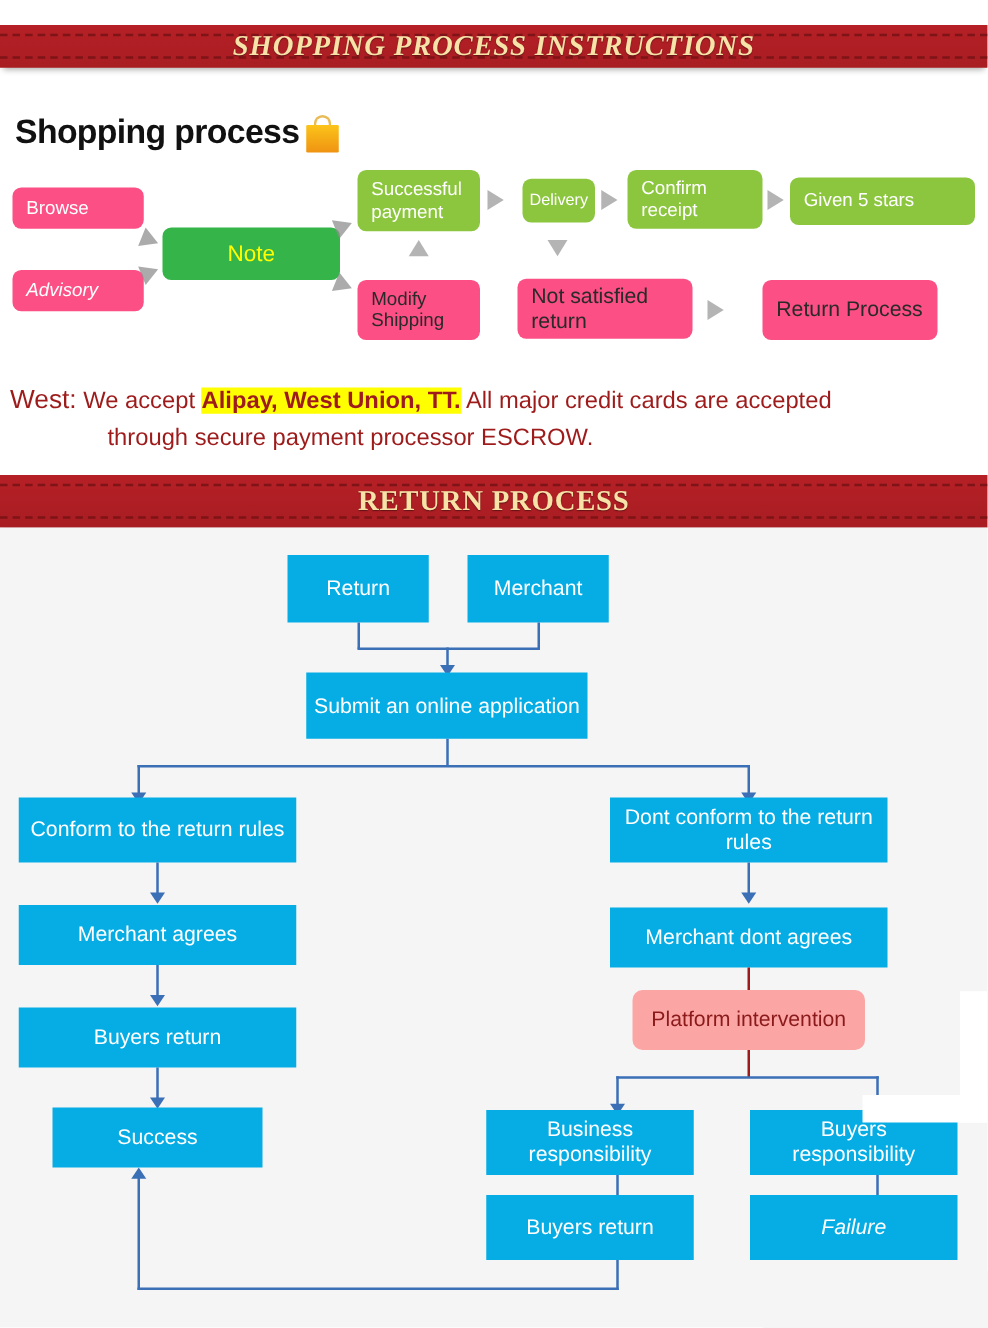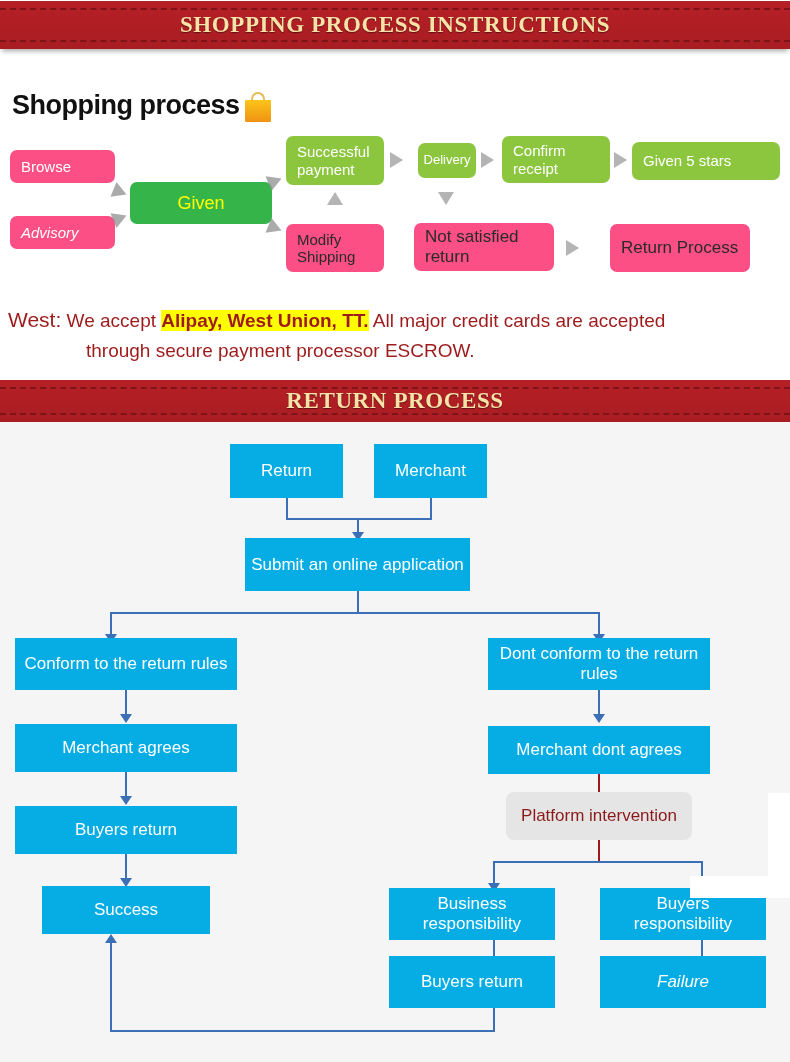--- a/index.html
+++ b/index.html
@@ -25,21 +25,21 @@
   }
   .banner::before{ top:7px; }
   .banner::after{ bottom:7px; }
   .banner-text{
     font-family:"Liberation Serif", serif;
     color:#f7e2a8; font-size:23px; font-weight:700;
     letter-spacing:.6px;
     text-shadow:0 1px 1px rgba(0,0,0,.45);
     position:relative; z-index:2;
   }
-  #banner1{ top:1px;   height:48px; }
+  #banner1{ top:20px;   height:34px;font-style:italic; }
   #banner2{ top:380px; height:42px; }
 
   
   .lower-bg{
     position:absolute; left:0; top:422px; width:790px; height:640px;
     background:#f5f5f5;
   }
   .white-corner{
     position:absolute; right:0; bottom:0; width:22px; height:105px;
     background:#ffffff;
@@ -105,21 +105,21 @@
 
   
   #flow-ret{ position:absolute; left:0; top:422px; width:790px; height:476px; }
   .bbox{
     position:absolute; background:#06ade4; color:#ffffff;
     display:flex; align-items:center; justify-content:center;
     text-align:center; font-size:17px; line-height:1.15;
     padding:0 6px;
   }
   .ybox{
-    position:absolute; background:#e5e5e5; color:#8b1a1a;
+    position:absolute; background:#fca5a5; color:#8b1a1a;
     display:flex; align-items:center; justify-content:center;
     text-align:center; font-size:17px; line-height:1.2;
     border-radius:8px; padding:0 6px;
   }
   .ln{ position:absolute; background:#3b6fb6; }
   .lnh{ height:2px; }
   .lnv{ width:2px; }
   .lnred{ background:#9e1b1b; }
   .tip{
     position:absolute; width:0;height:0;
@@ -144,21 +144,21 @@
   <span class="bag">
     <span class="handle"></span>
       <span class="body"></span>
   </span>
 </div>
 
 <div id="flow-top">
 
   <div class="fbox pink" style="left:10px;  top:20px;  width:105px; height:33px;">Browse</div>
   <div class="fbox pink" style="left:10px;  top:86px;  width:105px; height:33px;font-style:italic;">Advisory</div>
-  <div class="fbox green" style="left:130px; top:52px;  width:142px; height:42px;">Given</div>
+  <div class="fbox green" style="left:130px; top:52px;  width:142px; height:42px;">Note</div>
 
   <div class="fbox lgreen" style="left:286px; top:6px;  width:98px; height:49px;">Successful payment</div>
   <div class="fbox lgreen" style="left:418px; top:13px; width:58px; height:35px; font-size:13px; justify-content:center;">Delivery</div>
   <div class="fbox lgreen" style="left:502px; top:6px;  width:108px; height:47px;">Confirm receipt</div>
   <div class="fbox lgreen" style="left:632px; top:12px; width:148px; height:38px;">Given 5 stars</div>
 
   <div class="fbox pinkd" style="left:286px; top:94px; width:98px; height:48px;">Modify Shipping</div>
   <div class="fbox pinkd" style="left:414px; top:93px; width:140px; height:48px; font-size:17px;">Not satisfied return</div>
   <div class="fbox pinkd" style="left:610px; top:94px; width:140px; height:48px; font-size:17px;">Return Process</div>
 

